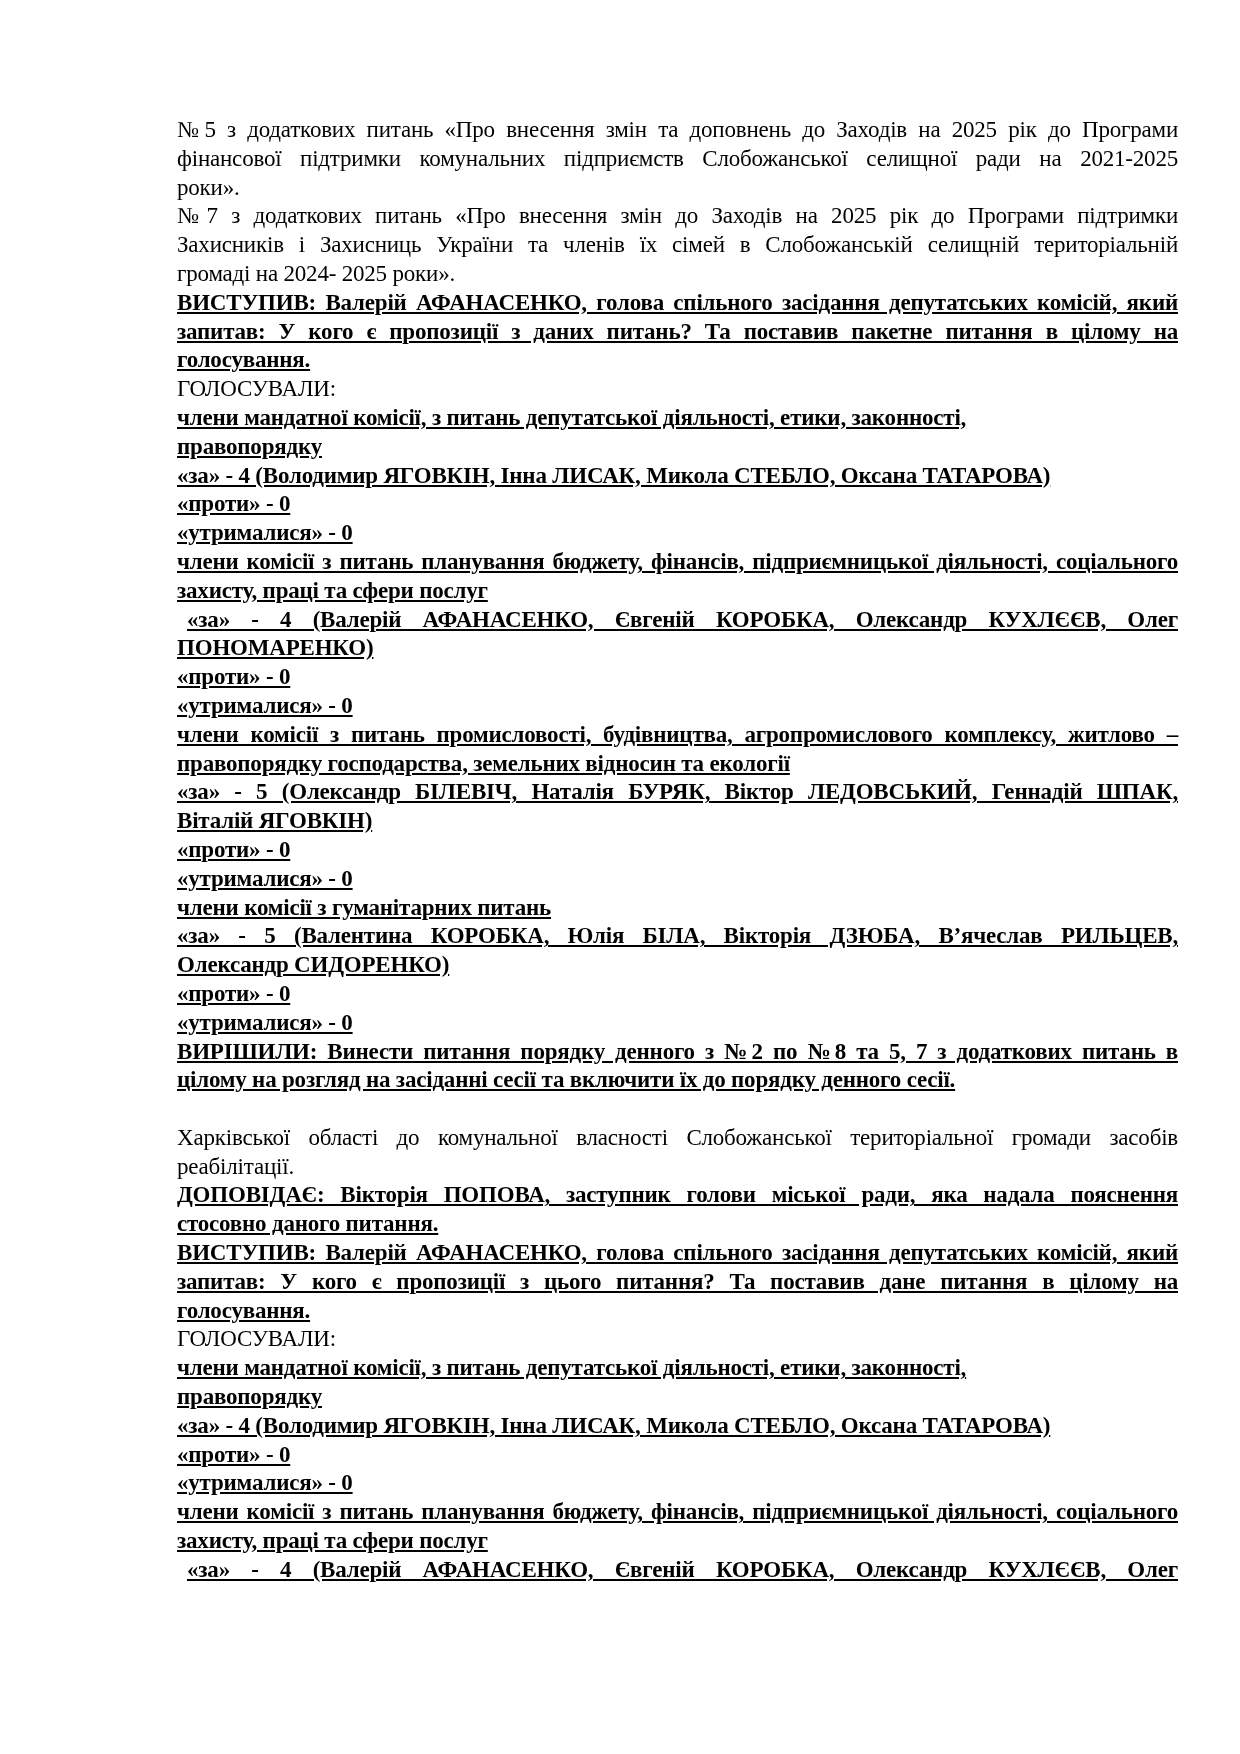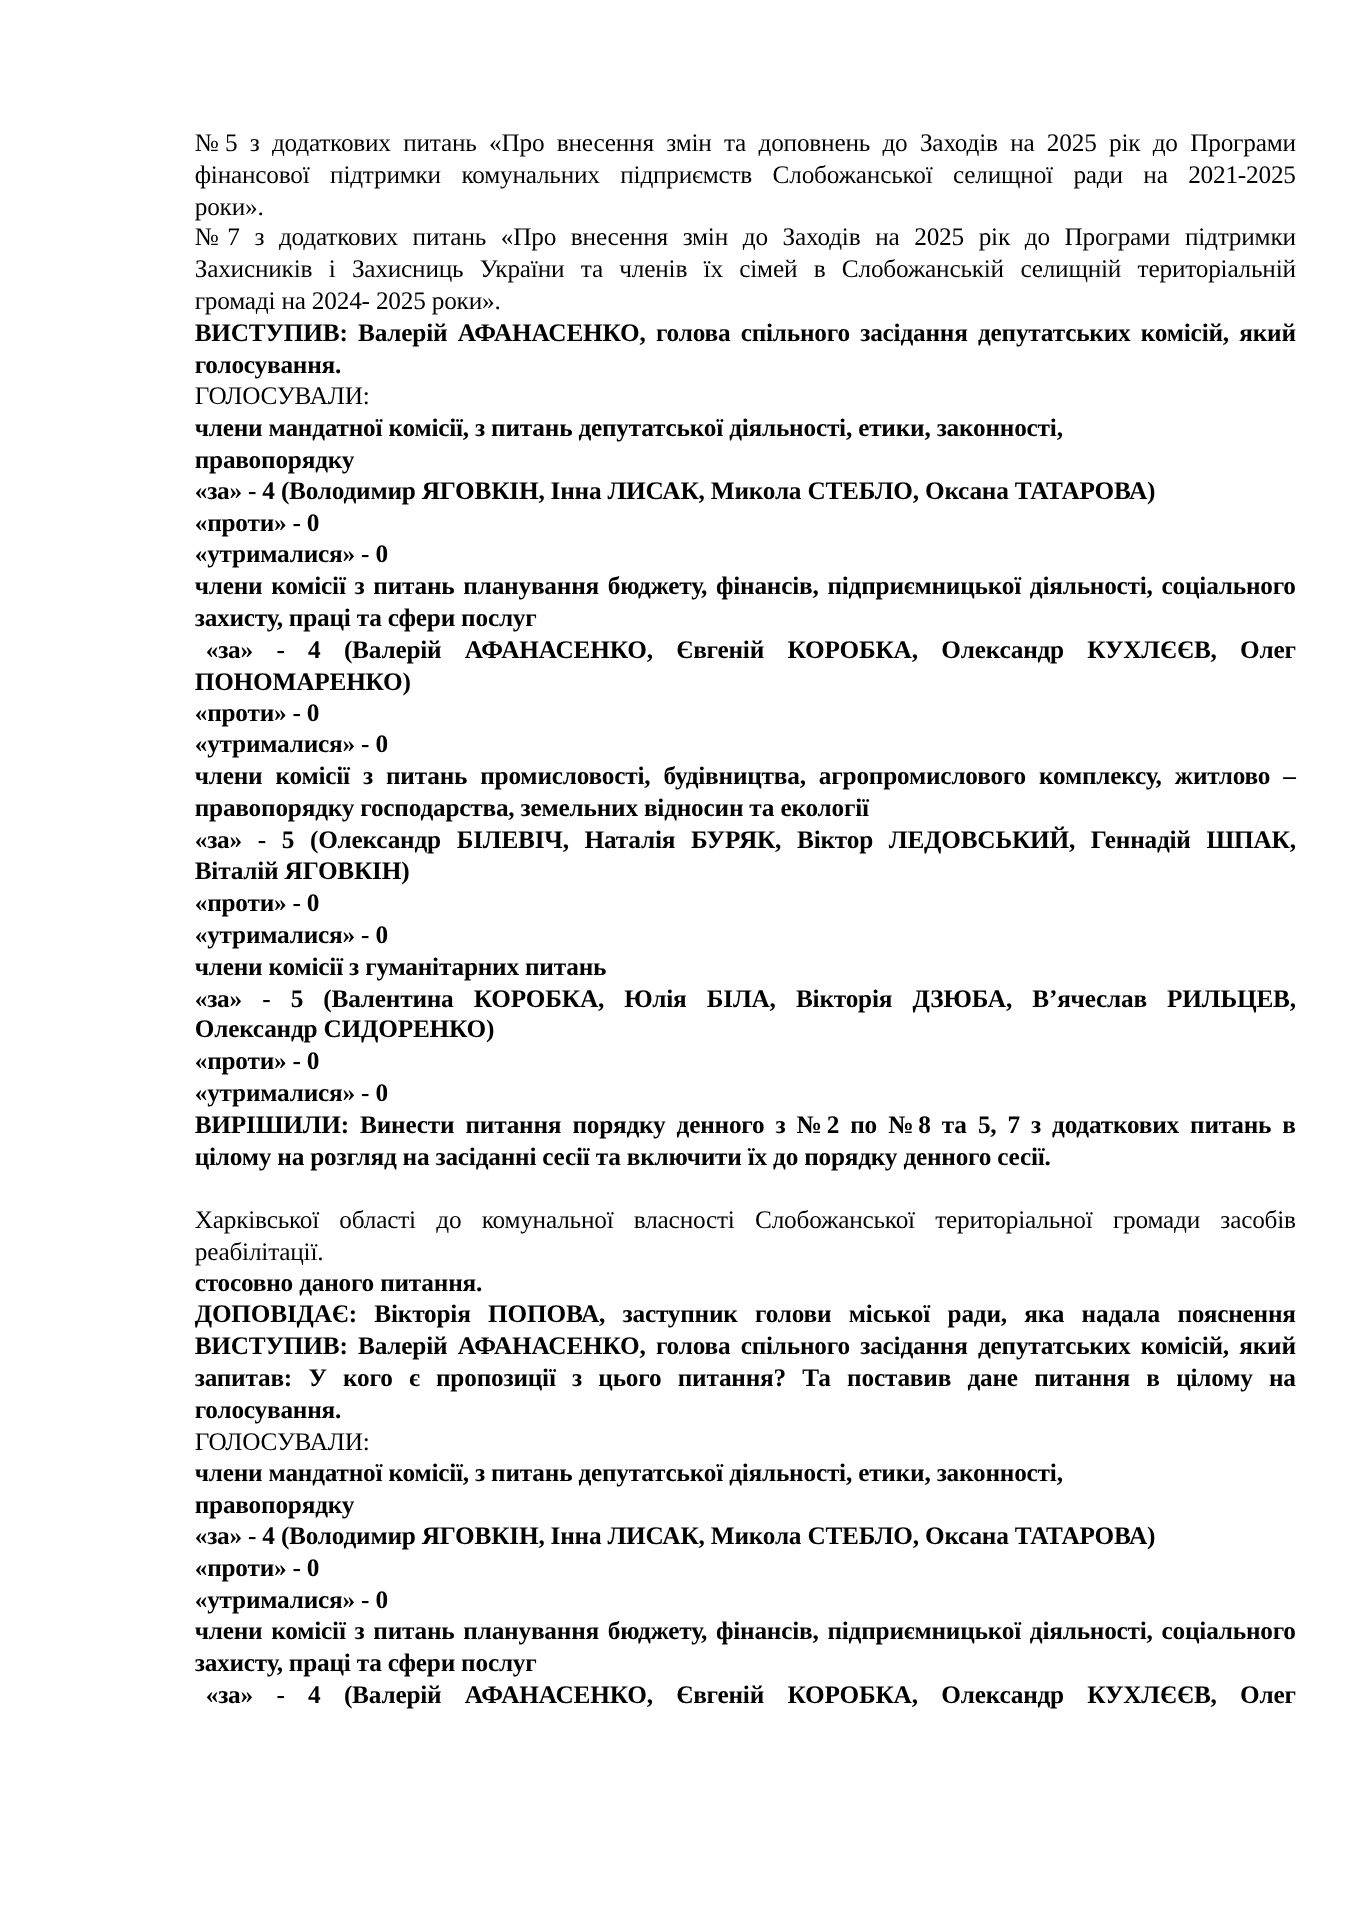--- a/index.html
+++ b/index.html
@@ -35,34 +35,36 @@
     white-space: normal;
     text-align: justify;
     text-align-last: justify;
     text-justify: inter-word;
   }
   .line.indent {
     padding-left: 10px;
   }
   .seg.bold {
     font-weight: bold;
+    text-decoration: underline;
   }
 </style>
 </head>
 <body>
 
 <div class="page">
   <div class="content">
       <div class="line justify"><span class="seg">№5 з додаткових питань «Про внесення змін та доповнень до  Заходів на 2025 рік до Програми</span></div>
       <div class="line justify"><span class="seg">фінансової підтримки комунальних підприємств  Слобожанської селищної ради на 2021-2025</span></div>
       <div class="line"><span class="seg">роки».</span></div>
       <div class="line justify"><span class="seg">№7 з додаткових питань «Про внесення змін до Заходів на 2025 рік до Програми підтримки</span></div>
       <div class="line justify"><span class="seg">Захисників і Захисниць України та членів їх сімей в Слобожанській селищній територіальній</span></div>
       <div class="line"><span class="seg">громаді на 2024- 2025 роки».</span></div>
       <div class="line justify"><span class="seg bold">ВИСТУПИВ: Валерій АФАНАСЕНКО, голова спільного засідання депутатських комісій, який</span></div>
+      <div class="line justify"><span class="seg bold">запитав: У кого є пропозиції з даних питань? Та поставив пакетне питання в цілому на</span></div>
       <div class="line"><span class="seg bold">голосування.</span></div>
       <div class="line"><span class="seg">ГОЛОСУВАЛИ:</span></div>
       <div class="line"><span class="seg bold">члени мандатної комісії, з питань депутатської діяльності, етики, законності,</span></div>
       <div class="line"><span class="seg bold">правопорядку</span></div>
       <div class="line"><span class="seg bold">«за» - 4 (Володимир ЯГОВКІН, Інна ЛИСАК, Микола СТЕБЛО, Оксана ТАТАРОВА)</span></div>
       <div class="line"><span class="seg bold">«проти» - 0</span></div>
       <div class="line"><span class="seg bold">«утрималися» - 0</span></div>
       <div class="line justify"><span class="seg bold">члени комісії з питань планування бюджету, фінансів, підприємницької діяльності, соціального</span></div>
       <div class="line"><span class="seg bold">захисту, праці та сфери послуг</span></div>
       <div class="line justify indent"><span class="seg bold">«за» - 4 (Валерій АФАНАСЕНКО, Євгеній КОРОБКА, Олександр КУХЛЄЄВ, Олег</span></div>
@@ -78,22 +80,22 @@
       <div class="line"><span class="seg bold">члени комісії з гуманітарних питань</span></div>
       <div class="line justify"><span class="seg bold">«за» - 5 (Валентина КОРОБКА, Юлія БІЛА, Вікторія ДЗЮБА, В’ячеслав РИЛЬЦЕВ,</span></div>
       <div class="line"><span class="seg bold">Олександр СИДОРЕНКО)</span></div>
       <div class="line"><span class="seg bold">«проти» - 0</span></div>
       <div class="line"><span class="seg bold">«утрималися» - 0</span></div>
       <div class="line justify"><span class="seg bold">ВИРІШИЛИ: Винести питання порядку денного з №2 по №8 та 5, 7 з додаткових питань в</span></div>
       <div class="line"><span class="seg bold">цілому на розгляд на засіданні сесії та включити їх до порядку денного сесії.</span></div>
       <div class="line blank"></div>
       <div class="line justify"><span class="seg">Харківської області до комунальної власності Слобожанської територіальної громади засобів</span></div>
       <div class="line"><span class="seg">реабілітації.</span></div>
+      <div class="line justify"><span class="seg bold">ДОПОВІДАЄ: Вікторія ПОПОВА, заступник голови міської ради, яка надала пояснення</span></div>
       <div class="line"><span class="seg bold">стосовно даного питання.</span></div>
-      <div class="line justify"><span class="seg bold">ДОПОВІДАЄ: Вікторія ПОПОВА, заступник голови міської ради, яка надала пояснення</span></div>
       <div class="line justify"><span class="seg bold">ВИСТУПИВ: Валерій АФАНАСЕНКО, голова спільного засідання депутатських комісій, який</span></div>
       <div class="line justify"><span class="seg bold">запитав: У кого є пропозиції з цього питання? Та поставив дане питання в цілому на</span></div>
       <div class="line"><span class="seg bold">голосування.</span></div>
       <div class="line"><span class="seg">ГОЛОСУВАЛИ:</span></div>
       <div class="line"><span class="seg bold">члени мандатної комісії, з питань депутатської діяльності, етики, законності,</span></div>
       <div class="line"><span class="seg bold">правопорядку</span></div>
       <div class="line"><span class="seg bold">«за» - 4 (Володимир ЯГОВКІН, Інна ЛИСАК, Микола СТЕБЛО, Оксана ТАТАРОВА)</span></div>
       <div class="line"><span class="seg bold">«проти» - 0</span></div>
       <div class="line"><span class="seg bold">«утрималися» - 0</span></div>
       <div class="line justify"><span class="seg bold">члени комісії з питань планування бюджету, фінансів, підприємницької діяльності, соціального</span></div>

